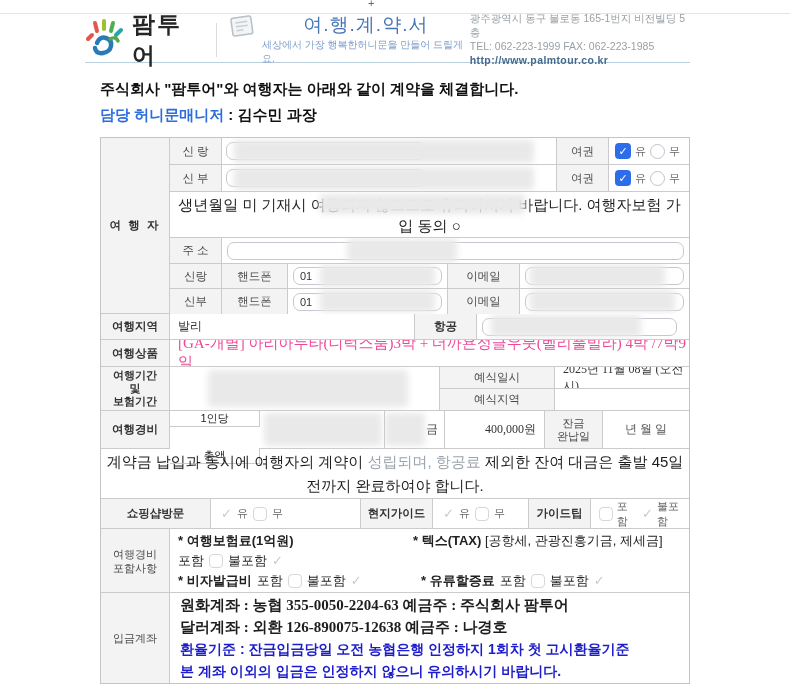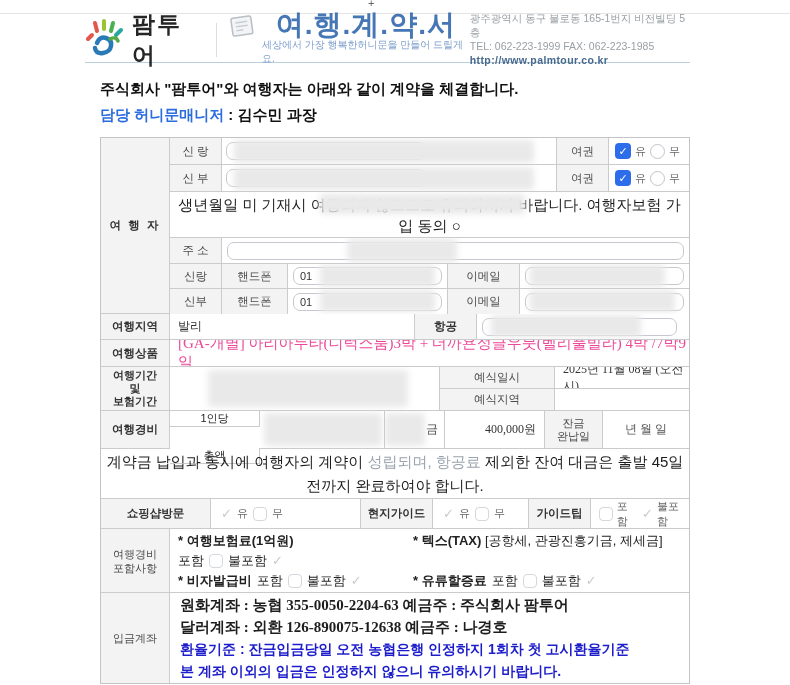--- a/index.html
+++ b/index.html
@@ -9,21 +9,21 @@
   .topline{position:absolute;left:0;top:13px;width:790px;height:1px;background:#e4e4e4;}
 
   
   .hdr{position:absolute;left:85px;top:17px;width:605px;height:45px;display:flex;align-items:center;
        border-bottom:1px solid #b9cfdd;}
   .logoblk{display:flex;align-items:center;gap:5px;}
   .logoname{font-size:23px;font-weight:bold;color:#262626;letter-spacing:2px;}
   .vdiv{width:1px;height:34px;background:#d8dde2;margin:0 10px 0 12px;}
   .titleblk{display:flex;align-items:flex-start;gap:5px;}
   .titlecol{display:flex;flex-direction:column;align-items:center;}
-  .doctitle{font-size:28px;font-weight:bold;color:#4576b5;letter-spacing:1px;line-height:24px;}
+  .doctitle{font-size:19px;font-weight:normal;color:#4576b5;letter-spacing:1px;line-height:24px;}
   .subtitle{font-size:10px;color:#7b9cc9;margin-top:1px;}
   .addrblk{margin-left:auto;font-size:10.5px;color:#9aa0a5;line-height:14px;padding-bottom:2px;}
   .url{font-weight:bold;color:#46698e;letter-spacing:.4px;}
 
   
   .intro{position:absolute;left:100px;top:80px;width:590px;}
   .intro .l1{font-size:15px;font-weight:bold;color:#111;}
   .intro .l2{font-size:15px;font-weight:bold;margin-top:7px;color:#111;}
   .mgr{color:#2b6cdf;}
 
@@ -296,21 +296,21 @@
         <div style="display:flex;">
           <span style="font-weight:bold;flex:0 0 235px;">* 여행보험료(1억원)</span>
           <span><b>* 텍스(TAX)</b><span> [공항세, 관광진흥기금, 제세금]</span></span>
         </div>
         <div style="display:flex;align-items:center;gap:5px;">
           <span>포함</span>
           <span class="cbsq"></span>
           <span>불포함</span>
           <span class="ckgray">✓</span>
         </div>
-        <div style="display:flex;align-items:center;">
+        <div style="display:flex;align-items:center;gap:8px;">
           <span style="display:flex;align-items:center;gap:5px;flex:0 0 235px;">
             <b>* 비자발급비</b>
             <span>포함</span>
             <span class="cbsq"></span>
             <span>불포함</span>
             <span class="ckgray">✓</span>
           </span>
           <span style="display:flex;align-items:center;gap:5px;">
             <b>* 유류할증료</b>
             <span>포함</span>

